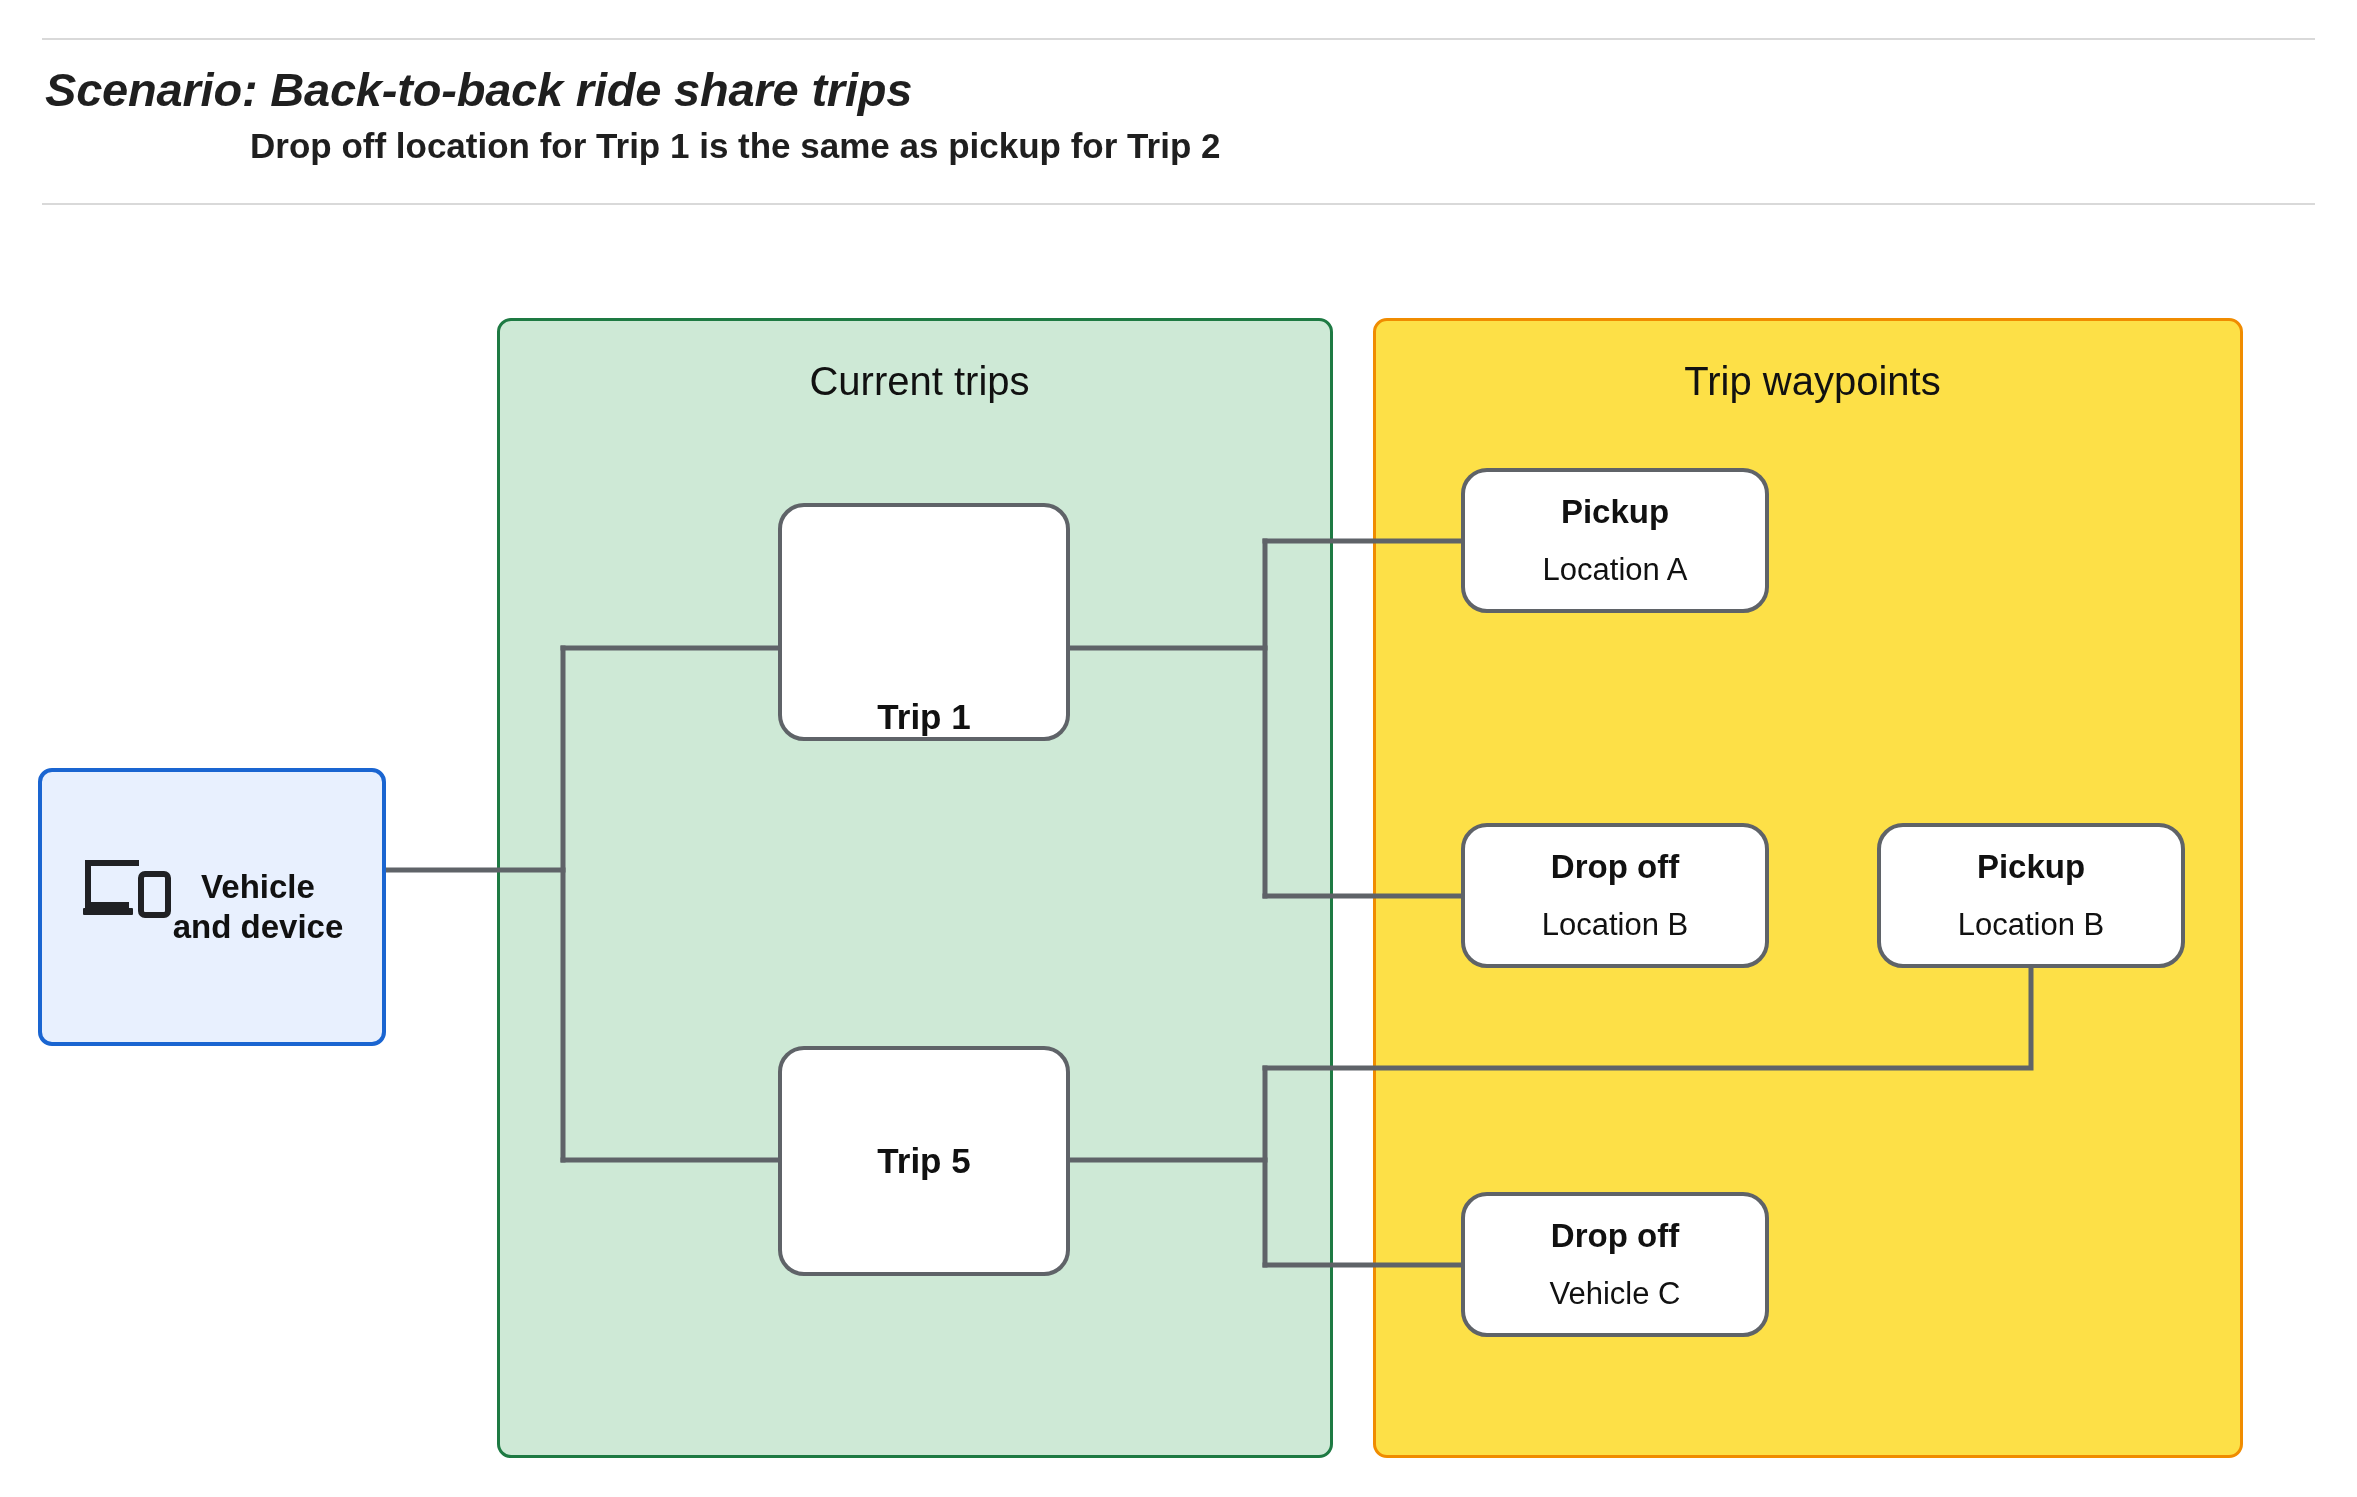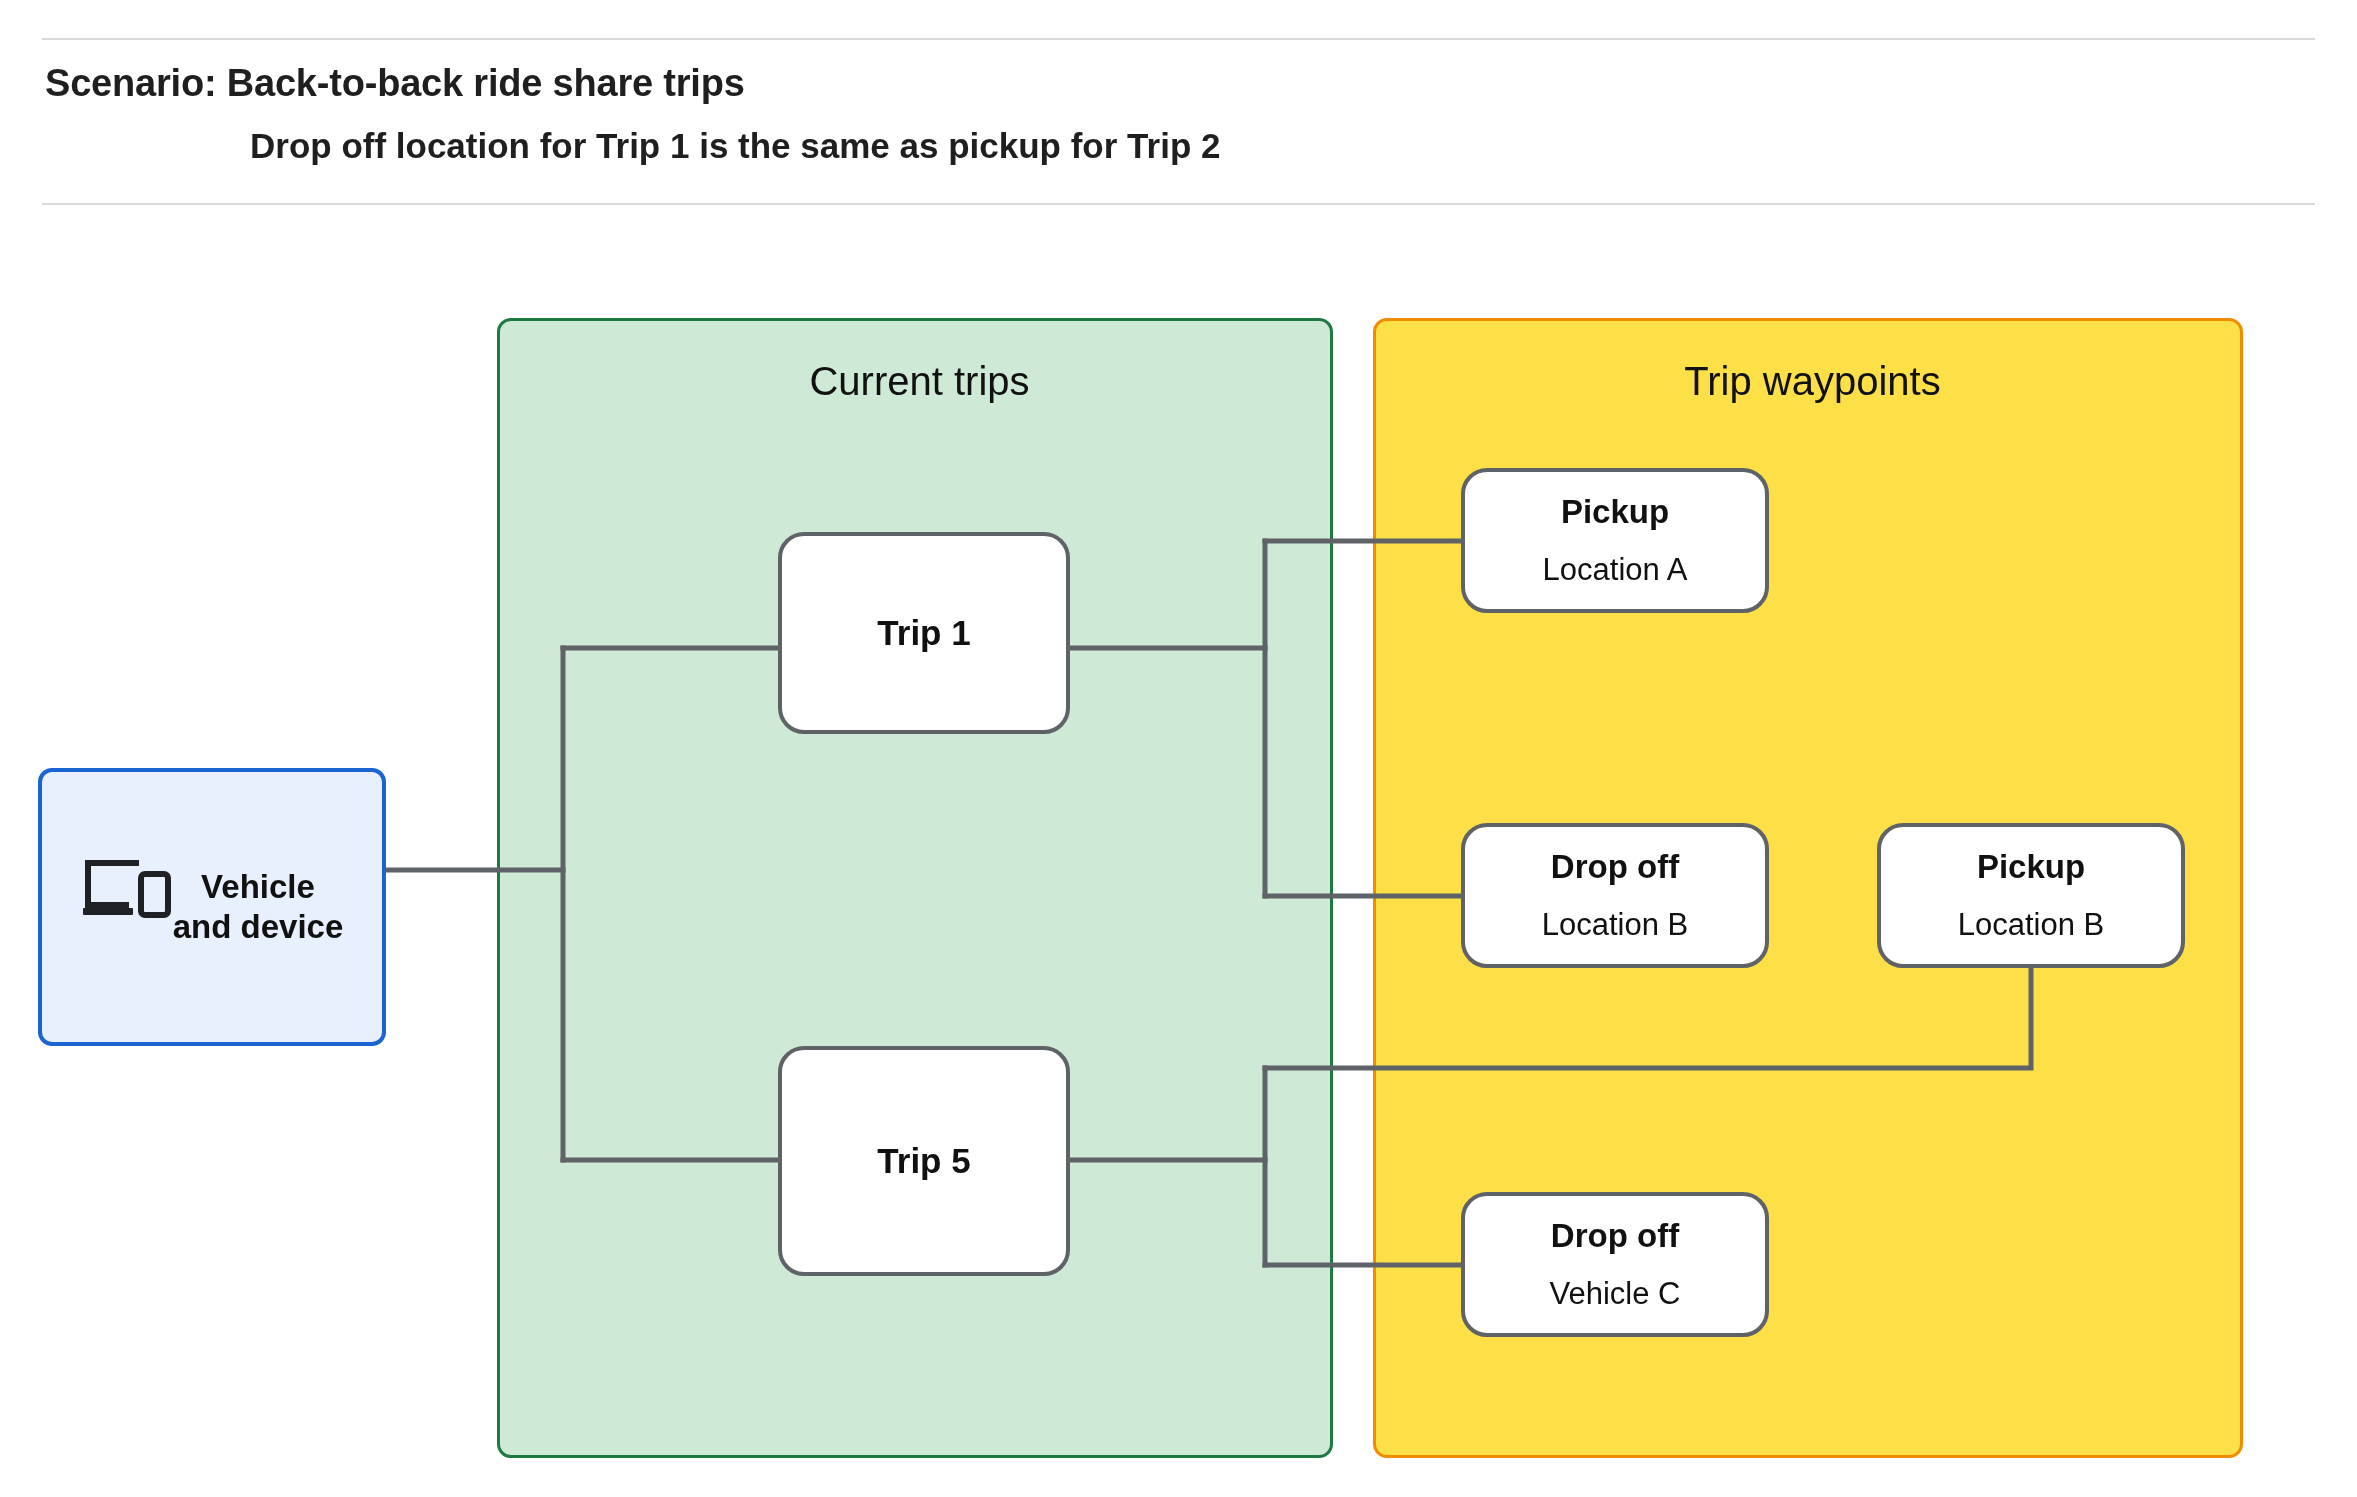--- a/index.html
+++ b/index.html
@@ -25,24 +25,25 @@
   }
   #header-rule-bottom {
     position: absolute;
     left: 42px; top: 203px;
     width: 2273px; height: 2px;
     background: #d9d9d9;
   }
   #scenario-title {
     position: absolute;
     left: 45px; top: 62px;
-    font-size: 38px;
+    font-size: 47px;
     font-weight: bold;
     letter-spacing: -0.2px;
     white-space: nowrap;
+    font-style: italic;
   }
   #scenario-subtitle {
     position: absolute;
     left: 250px; top: 126px;
     font-size: 35px;
     font-weight: bold;
     white-space: nowrap;
   }
 
   
@@ -95,21 +96,21 @@
   }
   .node-sub {
     font-size: 31px;
     font-weight: normal;
     line-height: 1.2;
     color: #111111;
     margin-top: 20px;
   }
   .trip-node .node-title { font-size: 35px; }
 
-  #node-trip-1 { left: 778px; top: 532px; width: 292px; height: 202px; }
+  #node-trip-1 { left: 778px; top: 503px; width: 292px; height: 238px; justify-content: flex-end; }
   #node-trip-2 { left: 778px; top: 1046px; width: 292px; height: 230px; }
 
   #node-pickup-a   { left: 1461px; top: 468px;  width: 308px; height: 145px; }
   #node-dropoff-b  { left: 1461px; top: 823px;  width: 308px; height: 145px; }
   #node-pickup-b   { left: 1877px; top: 823px;  width: 308px; height: 145px; }
   #node-dropoff-c  { left: 1461px; top: 1192px; width: 308px; height: 145px; }
 
   
   #node-vehicle {
     position: absolute;

